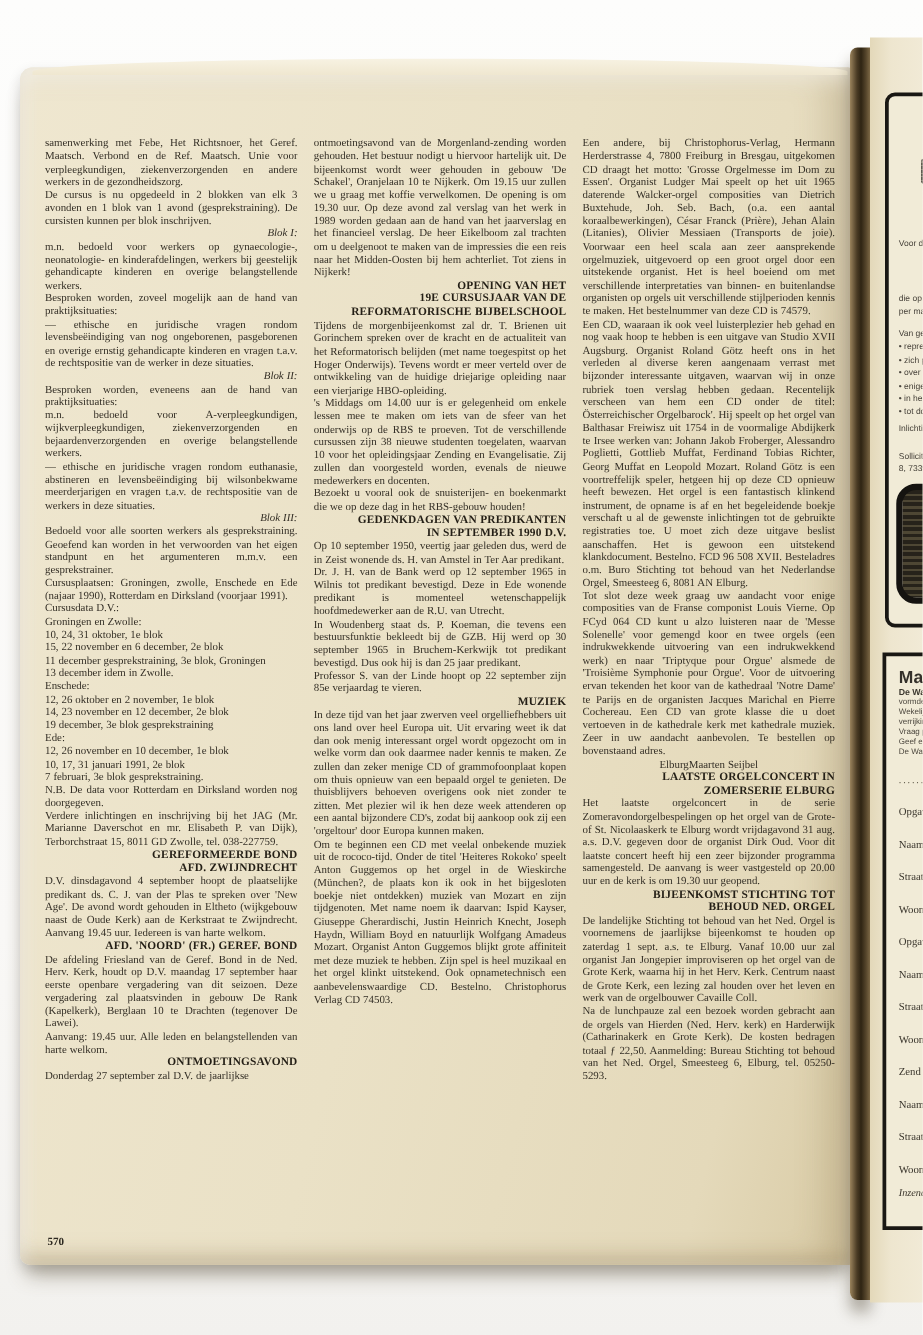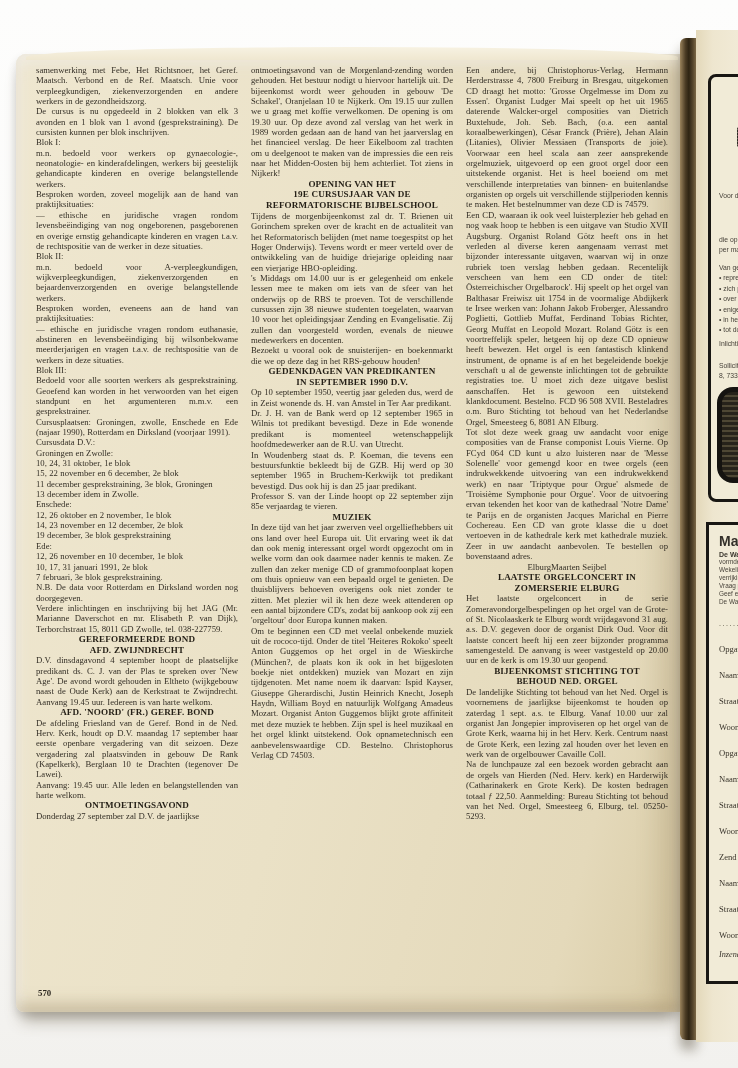--- a/index.html
+++ b/index.html
@@ -24,30 +24,30 @@
   }
   .page-left::before{ 
     content:"";position:absolute;top:-7px;left:10px;right:4px;height:13px;
     background:linear-gradient(180deg,#f7f2e2,#efe7d0);
     border-radius:100% 100% 0 0 / 160% 160% 0 0;
   }
   .cols{position:absolute;left:20px;top:11px;display:flex;gap:13px;}
   .col{
     width:202px;height:944px;overflow:hidden;flex:none;
     font-size:8.7px;line-height:10.35px;color:#342f26;
-    word-spacing:.2px;text-rendering:optimizeLegibility;
+    word-spacing:.2px;text-rendering:optimizeLegibility;margin-top:44px;
   }
   .col p,.col h3{margin:0;padding:0;}
   .para{text-align:justify;}
   .line{text-align:left;}
-  .iline{text-align:left;}
+  .iline{font-style:italic;text-align:right;}
   .heading{
     font-weight:bold;font-size:9.1px;line-height:10.7px;
     margin-top:9px;margin-bottom:1px;white-space:pre-line;
-    letter-spacing:.15px;color:#241f16;text-align:center;
+    letter-spacing:.15px;color:#241f16;text-align:right;
   }
   .byline{display:flex;justify-content:center;margin-top:1px;}
   .pageno{position:absolute;left:22px;bottom:14px;font-weight:bold;font-size:8.8px;color:#2c2820;}
 
   
   .gutter{
     position:absolute;left:680px;top:38px;width:16px;height:1002px;
     background:linear-gradient(90deg,#9a835c 0%,#4a3b24 35%,#2e2413 55%,#55452b 80%,#7c6845 100%);
     border-radius:6px 0 0 6px;
     box-shadow:0 10px 12px rgba(60,50,30,.4);
@@ -101,22 +101,22 @@
   <div class="page-left">
     <div class="cols">
       <div class="col">
           <p class="para">samenwerking met Febe, Het Richtsnoer, het Geref. Maatsch. Verbond en de Ref. Maatsch. Unie voor verpleegkundigen, ziekenverzorgenden en andere werkers in de gezondheidszorg.</p>
           <p class="para">De cursus is nu opgedeeld in 2 blokken van elk 3 avonden en 1 blok van 1 avond (gesprekstraining). De cursisten kunnen per blok inschrijven.</p>
           <p class="iline">Blok I:</p>
           <p class="para">m.n. bedoeld voor werkers op gynaecologie-, neonatologie- en kinderafdelingen, werkers bij geestelijk gehandicapte kinderen en overige belangstellende werkers.</p>
           <p class="para">Besproken worden, zoveel mogelijk aan de hand van praktijksituaties:</p>
           <p class="para">— ethische en juridische vragen rondom levensbeëindiging van nog ongeborenen, pasgeborenen en overige ernstig gehandicapte kinderen en vragen t.a.v. de rechtspositie van de werker in deze situaties.</p>
           <p class="iline">Blok II:</p>
+          <p class="para">Besproken worden, eveneens aan de hand van praktijksituaties:</p>
           <p class="para">m.n. bedoeld voor A-verpleegkundigen, wijkverpleegkundigen, ziekenverzorgenden en bejaardenverzorgenden en overige belangstellende werkers.</p>
-          <p class="para">Besproken worden, eveneens aan de hand van praktijksituaties:</p>
           <p class="para">— ethische en juridische vragen rondom euthanasie, abstineren en levensbeëindiging bij wilsonbekwame meerderjarigen en vragen t.a.v. de rechtspositie van de werkers in deze situaties.</p>
           <p class="iline">Blok III:</p>
           <p class="para">Bedoeld voor alle soorten werkers als gesprekstraining. Geoefend kan worden in het verwoorden van het eigen standpunt en het argumenteren m.m.v. een gesprekstrainer.</p>
           <p class="para">Cursusplaatsen: Groningen, zwolle, Enschede en Ede (najaar 1990), Rotterdam en Dirksland (voorjaar 1991).</p>
           <p class="line">Cursusdata D.V.:</p>
           <p class="line">Groningen en Zwolle:</p>
           <p class="line">10, 24, 31 oktober, 1e blok</p>
           <p class="line">15, 22 november en 6 december, 2e blok</p>
           <p class="para">11 december gesprekstraining, 3e blok, Groningen</p>
           <p class="line">13 december idem in Zwolle.</p>

